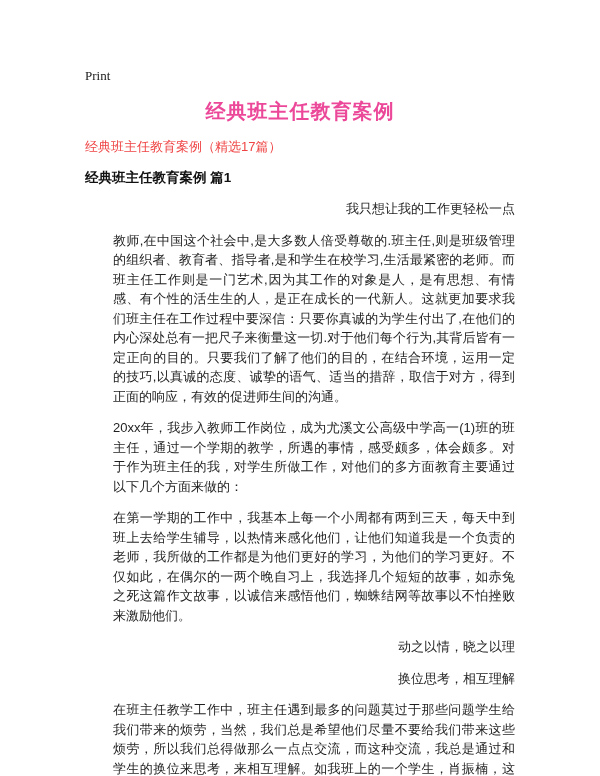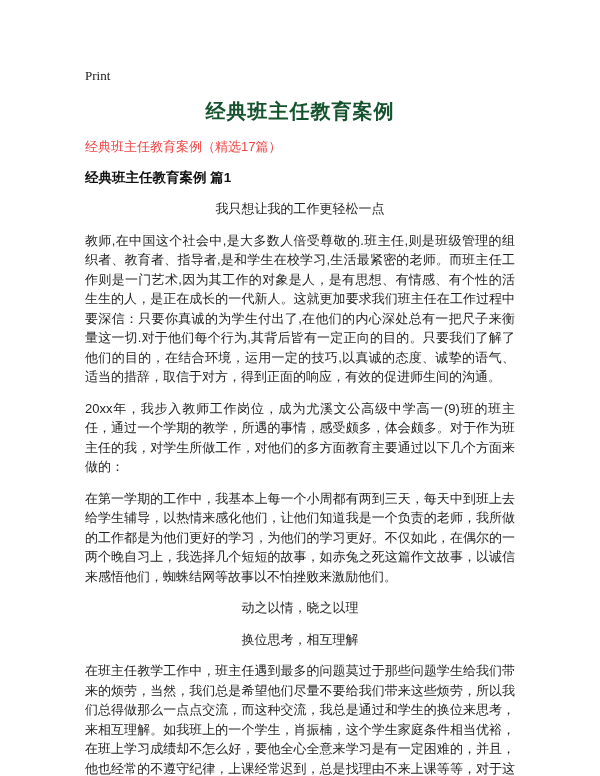--- a/index.html
+++ b/index.html
@@ -53,43 +53,44 @@
   }
   .block {
     font-size: 13px;
     line-height: 19.5px;
     margin: 0 0 12px 0;
     color: #1f1f1f;
   }
   .block.para {
     text-align: justify;
     text-justify: inter-ideograph;
+    margin-left: 28px;
   }
   .block.sub {
-    text-align: center;
+    text-align: right;
   }
 </style>
 </head>
 <body>
 
 <div class="page">
 
   <a class="print-link">Print</a>
 
-  <h1 class="page-title" style="color: #14532d;">经典班主任教育案例</h1>
+  <h1 class="page-title" style="color: #ec4899;">经典班主任教育案例</h1>
 
   <p class="subtitle">经典班主任教育案例（精选17篇）</p>
 
   <p class="section-heading">经典班主任教育案例 篇1</p>
 
   <p class="block sub">我只想让我的工作更轻松一点</p>
 
   <p class="block para">教师,在中国这个社会中,是大多数人倍受尊敬的.班主任,则是班级管理的组织者、教育者、指导者,是和学生在校学习,生活最紧密的老师。而班主任工作则是一门艺术,因为其工作的对象是人，是有思想、有情感、有个性的活生生的人，是正在成长的一代新人。这就更加要求我们班主任在工作过程中要深信：只要你真诚的为学生付出了,在他们的内心深处总有一把尺子来衡量这一切.对于他们每个行为,其背后皆有一定正向的目的。只要我们了解了他们的目的，在结合环境，运用一定的技巧,以真诚的态度、诚挚的语气、适当的措辞，取信于对方，得到正面的响应，有效的促进师生间的沟通。</p>
 
-  <p class="block para">20xx年，我步入教师工作岗位，成为尤溪文公高级中学高一(9)班的班主任，通过一个学期的教学，所遇的事情，感受颇多，体会颇多。对于作为班主任的我，对学生所做工作，对他们的多方面教育主要通过以下几个方面来做的：</p>
+  <p class="block para">20xx年，我步入教师工作岗位，成为尤溪文公高级中学高一(1)班的班主任，通过一个学期的教学，所遇的事情，感受颇多，体会颇多。对于作为班主任的我，对学生所做工作，对他们的多方面教育主要通过以下几个方面来做的：</p>
 
   <p class="block para">在第一学期的工作中，我基本上每一个小周都有两到三天，每天中到班上去给学生辅导，以热情来感化他们，让他们知道我是一个负责的老师，我所做的工作都是为他们更好的学习，为他们的学习更好。不仅如此，在偶尔的一两个晚自习上，我选择几个短短的故事，如赤兔之死这篇作文故事，以诚信来感悟他们，蜘蛛结网等故事以不怕挫败来激励他们。</p>
 
   <p class="block sub">动之以情，晓之以理</p>
 
   <p class="block sub">换位思考，相互理解</p>
 
   <p class="block para">在班主任教学工作中，班主任遇到最多的问题莫过于那些问题学生给我们带来的烦劳，当然，我们总是希望他们尽量不要给我们带来这些烦劳，所以我们总得做那么一点点交流，而这种交流，我总是通过和学生的换位来思考，来相互理解。如我班上的一个学生，肖振楠，这个学生家庭条件相当优裕，在班上学习成绩却不怎么好，要他全心全意来学习是有一定困难的，并且，他也经常的不遵守纪律，上课经常迟到，总是找理由不来上课等等，对于这样的一个学生，作为班主任是必须要和他交流，沟通的。作为他的班主任，换位到他的角度上来说，他学不进去，没有太大的能力去学习，没有太多的心思去学习，控制能力在许多方面又不强，易受影响，也特别会影响他人，所以对于这样的学生我们必须有所了解，只有这样我们才能对他一步一步的提出要求。同时在和他交流的时候，将他的这些行为所带来的历害关</p>
 
 </div>

